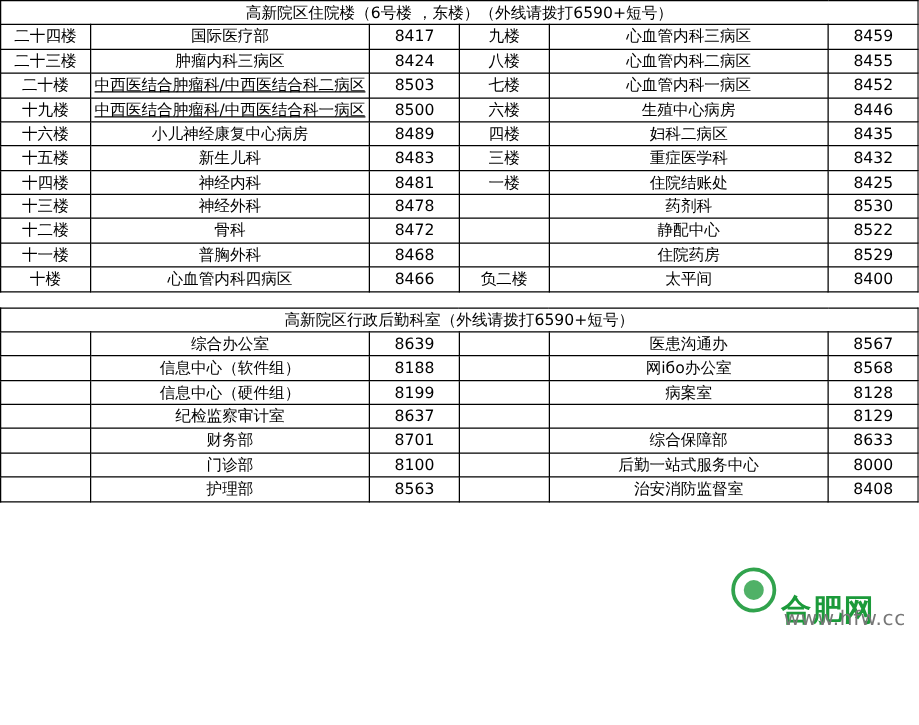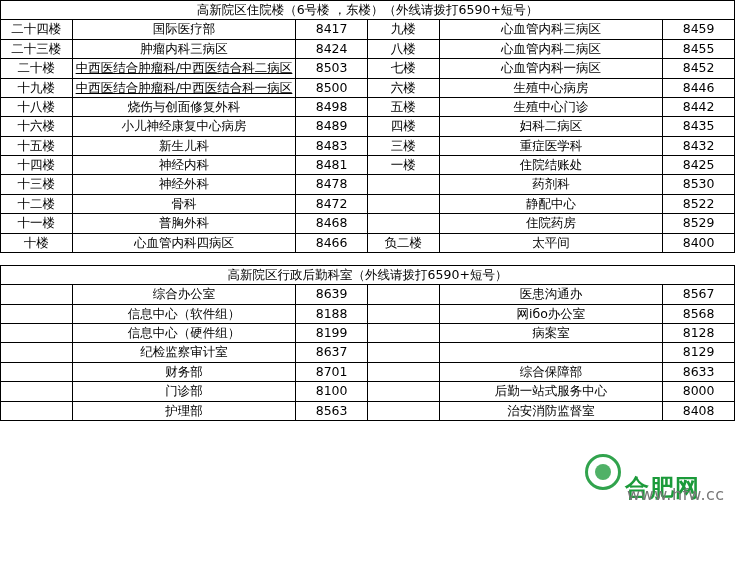--- a/index.html
+++ b/index.html
@@ -136,28 +136,20 @@
       </tr>
       <tr>
         <td>十九楼</td>
         <td class="two-line">中西医结合肿瘤科/中西医结合科一病区</td>
         <td>8500</td>
         <td>六楼</td>
         <td>生殖中心病房</td>
         <td>8446</td>
       </tr>
       <tr>
-        <td>十八楼</td>
-        <td>烧伤与创面修复外科</td>
-        <td>8498</td>
-        <td>五楼</td>
-        <td>生殖中心门诊</td>
-        <td>8442</td>
-      </tr>
-      <tr>
         <td>十六楼</td>
         <td>小儿神经康复中心病房</td>
         <td>8489</td>
         <td>四楼</td>
         <td>妇科二病区</td>
         <td>8435</td>
       </tr>
       <tr>
         <td>十五楼</td>
         <td>新生儿科</td>

